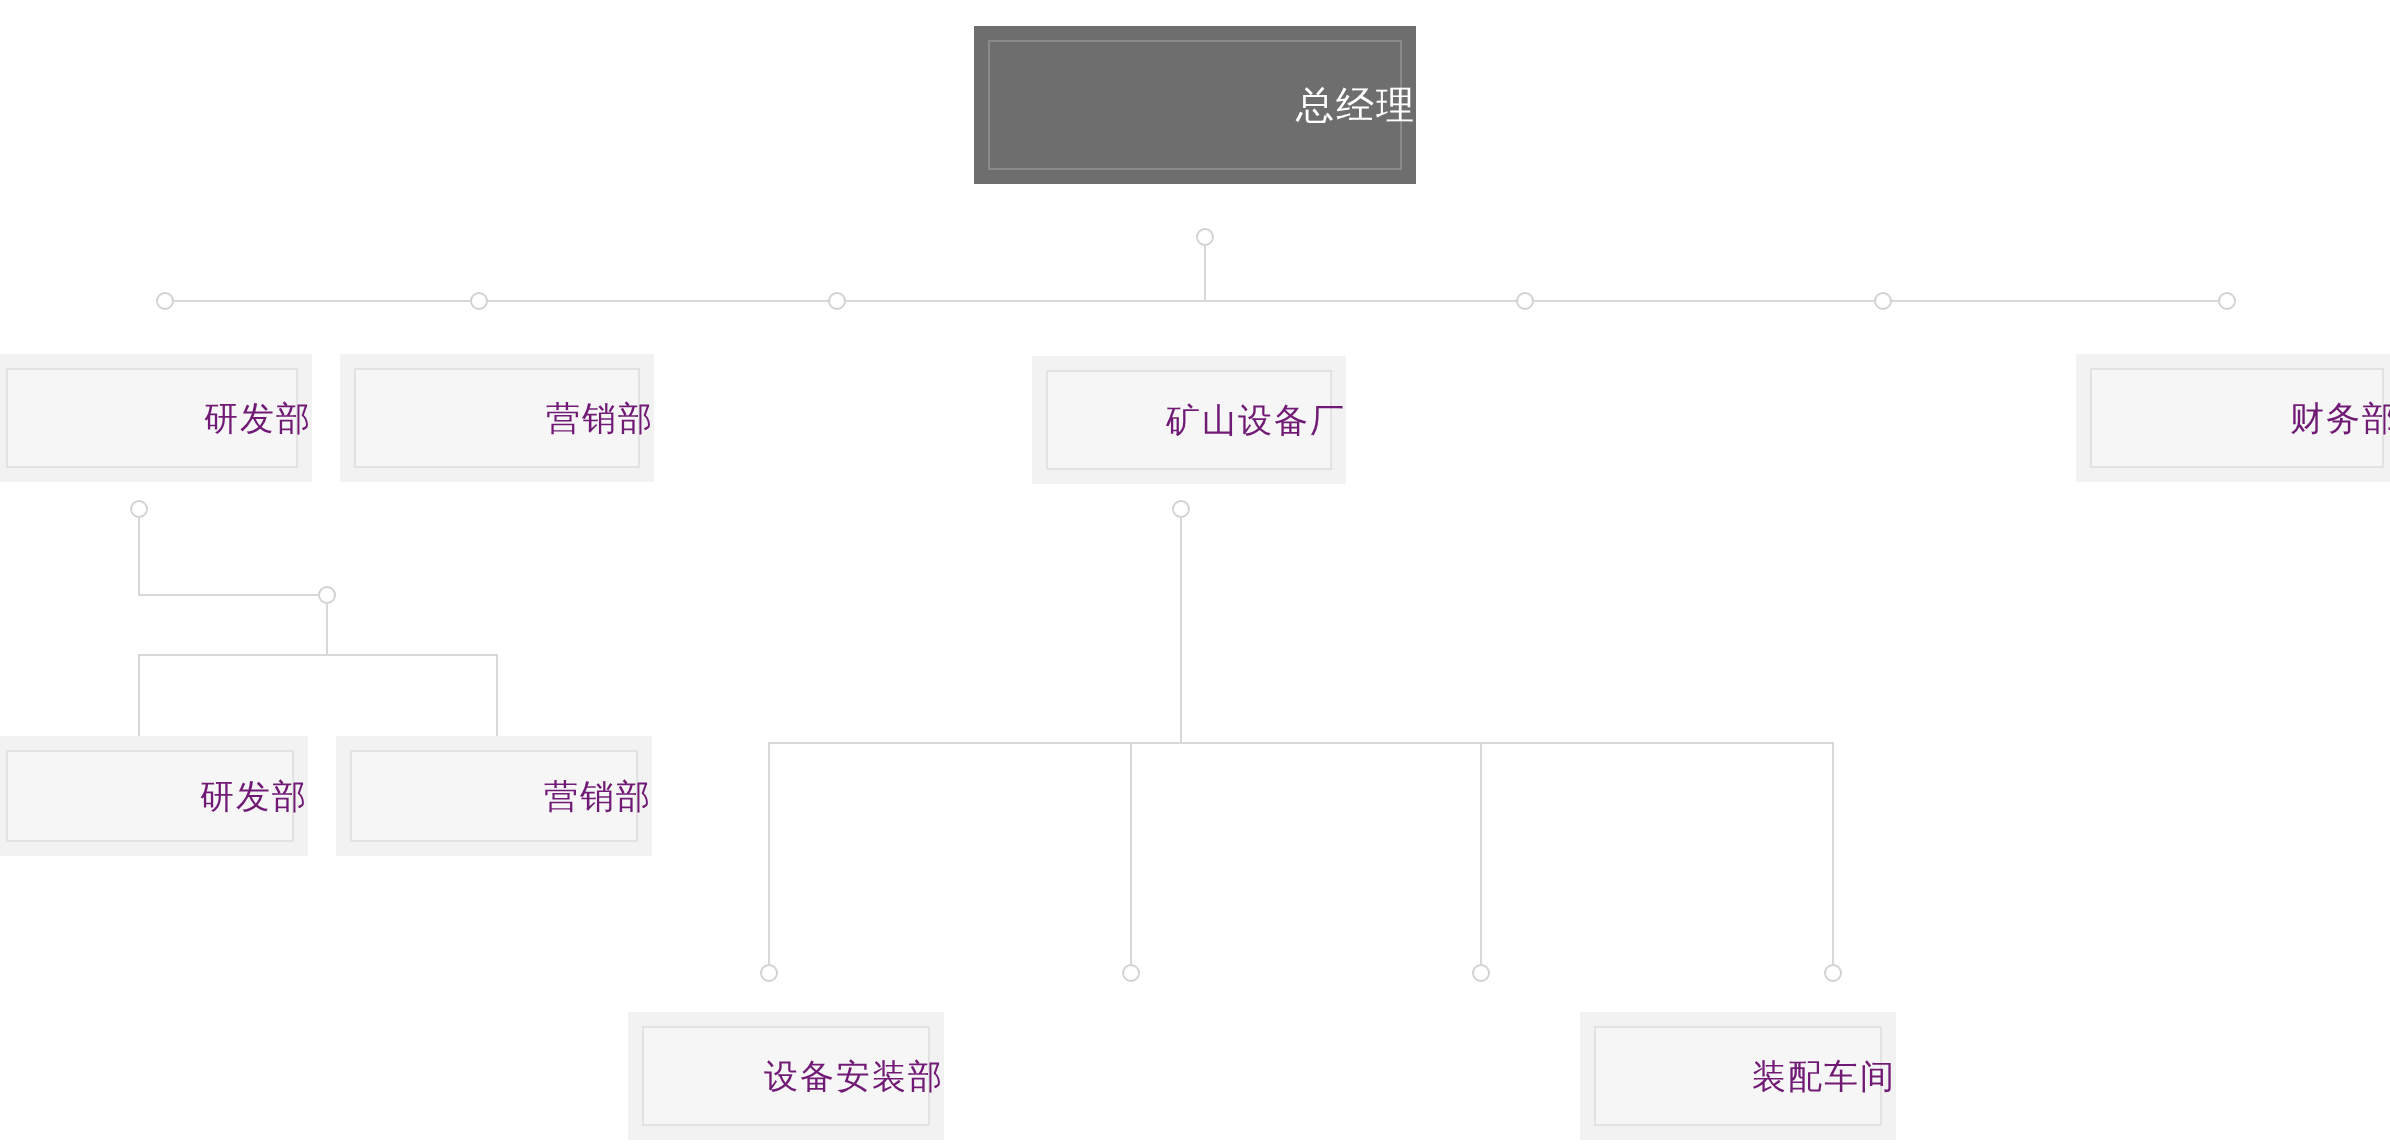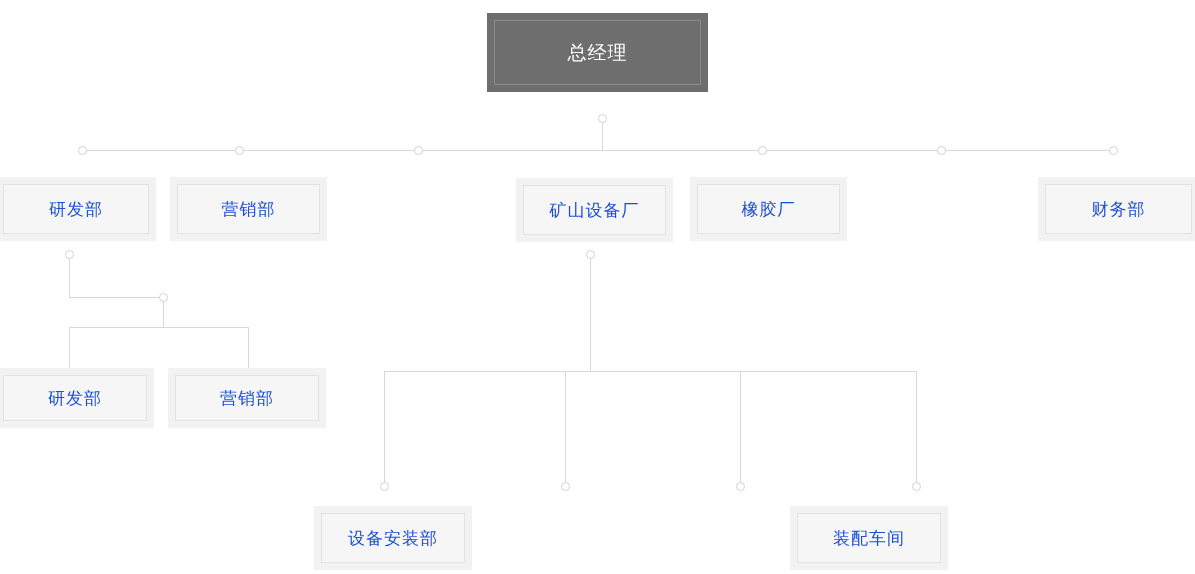--- a/index.html
+++ b/index.html
@@ -16,37 +16,37 @@
     font-family: "Liberation Sans", "DejaVu Sans", sans-serif;
   }
 
   
   .node {
     position: absolute;
     box-sizing: border-box;
     background: #f2f2f2;
     display: flex;
     align-items: center;
-    justify-content: center;
+    justify-content: flex-end;
   }
   .node .inner {
     position: absolute;
     left: 7px;
     top: 7px;
     right: 7px;
     bottom: 7px;
     box-sizing: border-box;
     border: 1px solid #e2e2e2;
     background: #f6f6f6;
   }
   .node .label {
     position: relative;
     z-index: 2;
     font-size: 17px;
-    color: #1d4ed8;
+    color: #701a75;
     letter-spacing: 1px;
     white-space: nowrap;
   }
 
   
   .node.root {
     background: #6e6e6e;
   }
   .node.root .inner {
     border: 1px solid #8a8a8a;
@@ -109,24 +109,20 @@
     <span class="inner"></span>
     <span class="label">营销部</span>
   </div>
 
 
   <div class="node" style="left:516px; top:178px; width:157px; height:64px;">
     <span class="inner"></span>
     <span class="label">矿山设备厂</span>
   </div>
 
-  <div class="node" style="left:690px; top:177px; width:157px; height:64px;">
-    <span class="inner"></span>
-    <span class="label">橡胶厂</span>
-  </div>
 
 
   <div class="node" style="left:1038px; top:177px; width:161px; height:64px;">
     <span class="inner"></span>
     <span class="label">财务部</span>
   </div>
 
   <div class="dot" style="left:65px; top:250px;"></div>
   <div class="vline" style="left:69px; top:258px; height:39px;"></div>
   <div class="hline" style="left:69px; top:297px; width:92px;"></div>

